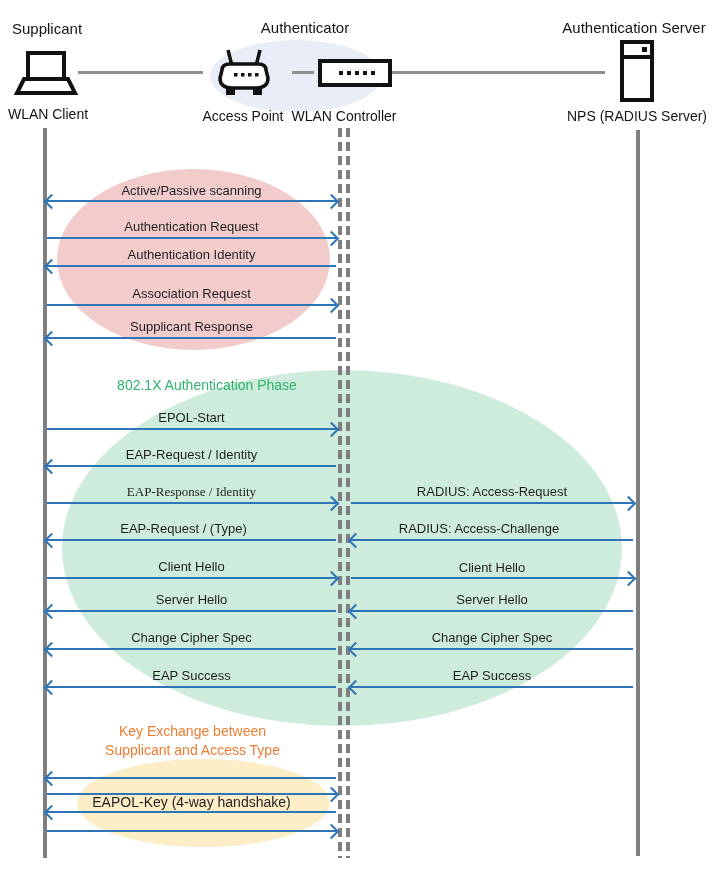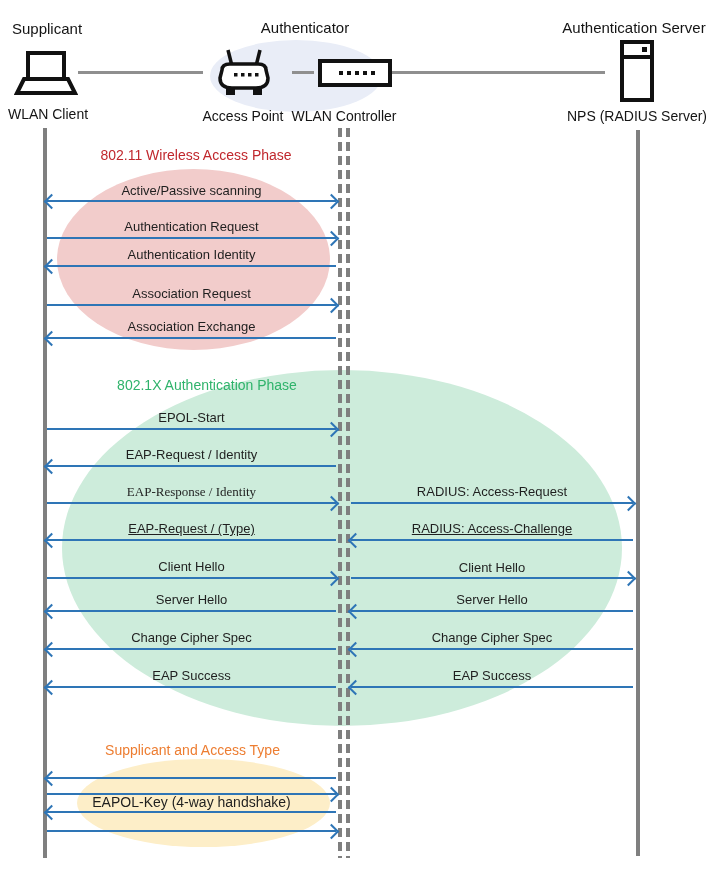--- a/index.html
+++ b/index.html
@@ -84,22 +84,22 @@
   <div class="dev-label" style="left:-2px;top:106px;width:100px;">WLAN Client</div>
   <div class="dev-label" style="left:183px;top:108px;width:120px;">Access Point</div>
   <div class="dev-label" style="left:284px;top:108px;width:120px;">WLAN Controller</div>
   <div class="dev-label" style="left:557px;top:108px;width:160px;">NPS (RADIUS Server)</div>
 
   <div class="life" style="left:43px;top:128px;height:730px;"></div>
   <div class="life dashed" style="left:338px;top:128px;height:730px;"></div>
   <div class="life dashed" style="left:346px;top:128px;height:730px;"></div>
   <div class="life" style="left:636px;top:130px;height:726px;"></div>
 
-  <div class="phase phase1" style="left:90px;top:147px;width:212px;">802.11 Wireless Access Phase</div>
   <div class="phase phase2" style="left:100px;top:377px;width:214px;">802.1X Authentication Phase</div>
+  <div class="phase phase3" style="left:90px;top:723px;width:205px;">Key Exchange between</div>
   <div class="phase phase3" style="left:90px;top:742px;width:205px;">Supplicant and Access Type</div>
 
   <div class="mlabel" style="left:47px;top:183px;width:289px;">Active/Passive scanning</div>
   <div class="arrow" style="left:47px;top:200px;width:289px;">
       <i class="hd hd-l"></i>
       <i class="hd hd-r"></i>
     </div>
 
   <div class="mlabel" style="left:47px;top:219px;width:289px;">Authentication Request</div>
   <div class="arrow" style="left:47px;top:237px;width:289px;">
@@ -109,41 +109,41 @@
   <div class="mlabel" style="left:47px;top:247px;width:289px;">Authentication Identity</div>
   <div class="arrow" style="left:47px;top:265px;width:289px;">
       <i class="hd hd-l"></i>
     </div>
 
   <div class="mlabel" style="left:47px;top:286px;width:289px;">Association Request</div>
   <div class="arrow" style="left:47px;top:304px;width:289px;">
       <i class="hd hd-r"></i>
     </div>
 
-  <div class="mlabel" style="left:47px;top:319px;width:289px;">Association Exchange</div>
+  <div class="mlabel" style="left:47px;top:319px;width:289px;">Supplicant Response</div>
   <div class="arrow" style="left:47px;top:337px;width:289px;">
       <i class="hd hd-l"></i>
     </div>
 
   <div class="mlabel" style="left:47px;top:410px;width:289px;text-align:center;">EPOL-Start</div>
   <div class="arrow" style="left:47px;top:428px;width:289px;">
       <i class="hd hd-r"></i>
     </div>
 
   <div class="mlabel" style="left:47px;top:447px;width:289px;">EAP-Request / Identity</div>
   <div class="arrow" style="left:47px;top:465px;width:289px;">
       <i class="hd hd-l"></i>
     </div>
 
   <div class="mlabel" style="left:47px;top:484px;width:289px;font-family:Liberation Serif, serif;">EAP-Response / Identity</div>
   <div class="arrow" style="left:47px;top:502px;width:289px;">
       <i class="hd hd-r"></i>
     </div>
 
-  <div class="mlabel" style="left:47px;top:521px;width:289px;text-decoration:underline;">EAP-Request / (Type)</div>
+  <div class="mlabel" style="left:39px;top:521px;width:289px;">EAP-Request / (Type)</div>
   <div class="arrow" style="left:47px;top:539px;width:289px;">
       <i class="hd hd-l"></i>
     </div>
 
   <div class="mlabel" style="left:47px;top:559px;width:289px;">Client Hello</div>
   <div class="arrow" style="left:47px;top:577px;width:289px;">
       <i class="hd hd-r"></i>
     </div>
 
   <div class="mlabel" style="left:47px;top:592px;width:289px;">Server Hello</div>
@@ -173,21 +173,21 @@
     </div>
   <div class="arrow" style="left:47px;top:830px;width:289px;">
       <i class="hd hd-r"></i>
     </div>
 
   <div class="mlabel" style="left:351px;top:484px;width:282px;">RADIUS: Access-Request</div>
   <div class="arrow" style="left:351px;top:502px;width:282px;">
       <i class="hd hd-r"></i>
     </div>
 
-  <div class="mlabel" style="left:351px;top:521px;width:282px;text-decoration:underline;">RADIUS: Access-Challenge</div>
+  <div class="mlabel" style="left:338px;top:521px;width:282px;">RADIUS: Access-Challenge</div>
   <div class="arrow" style="left:351px;top:539px;width:282px;">
       <i class="hd hd-l"></i>
     </div>
 
   <div class="mlabel" style="left:351px;top:560px;width:282px;">Client Hello</div>
   <div class="arrow" style="left:351px;top:577px;width:282px;">
       <i class="hd hd-r"></i>
     </div>
 
   <div class="mlabel" style="left:351px;top:592px;width:282px;">Server Hello</div>

